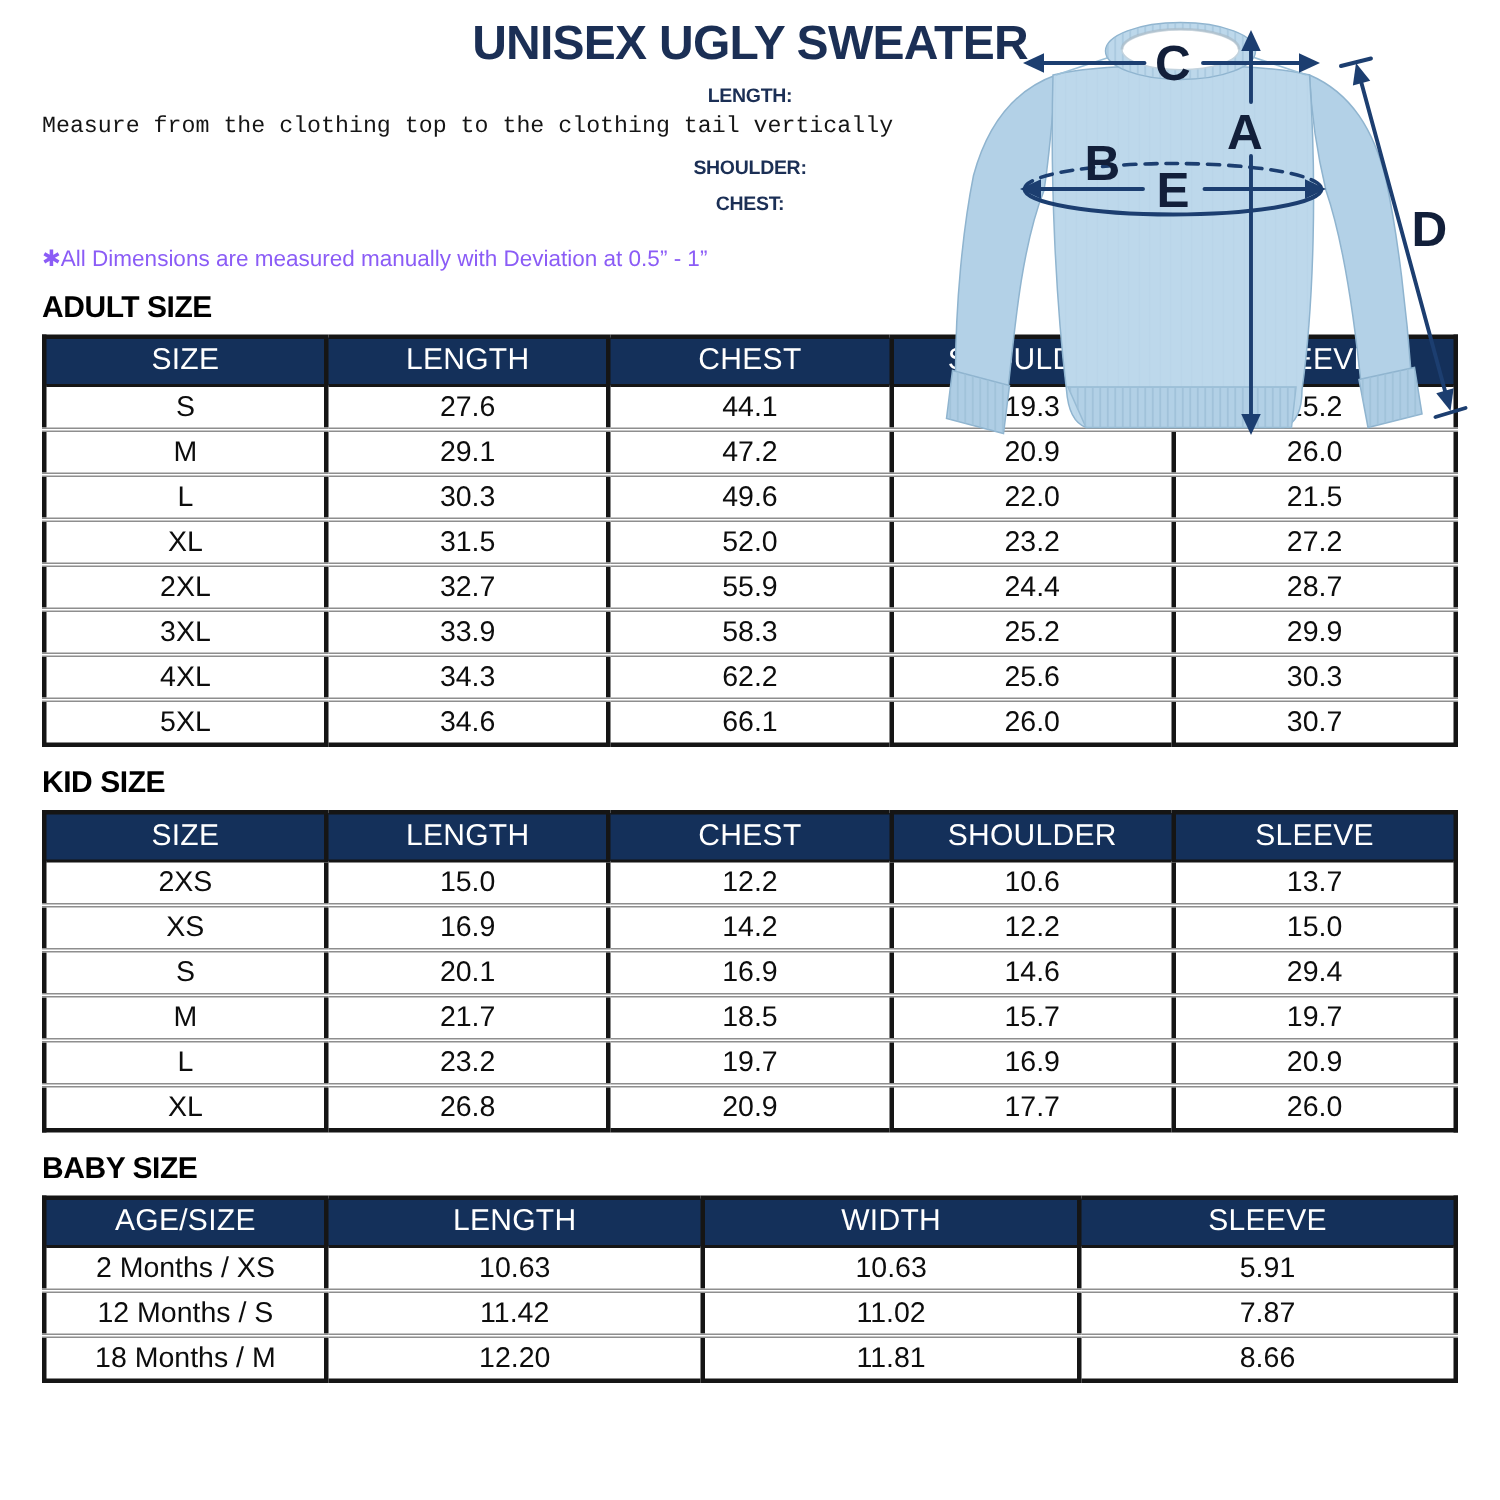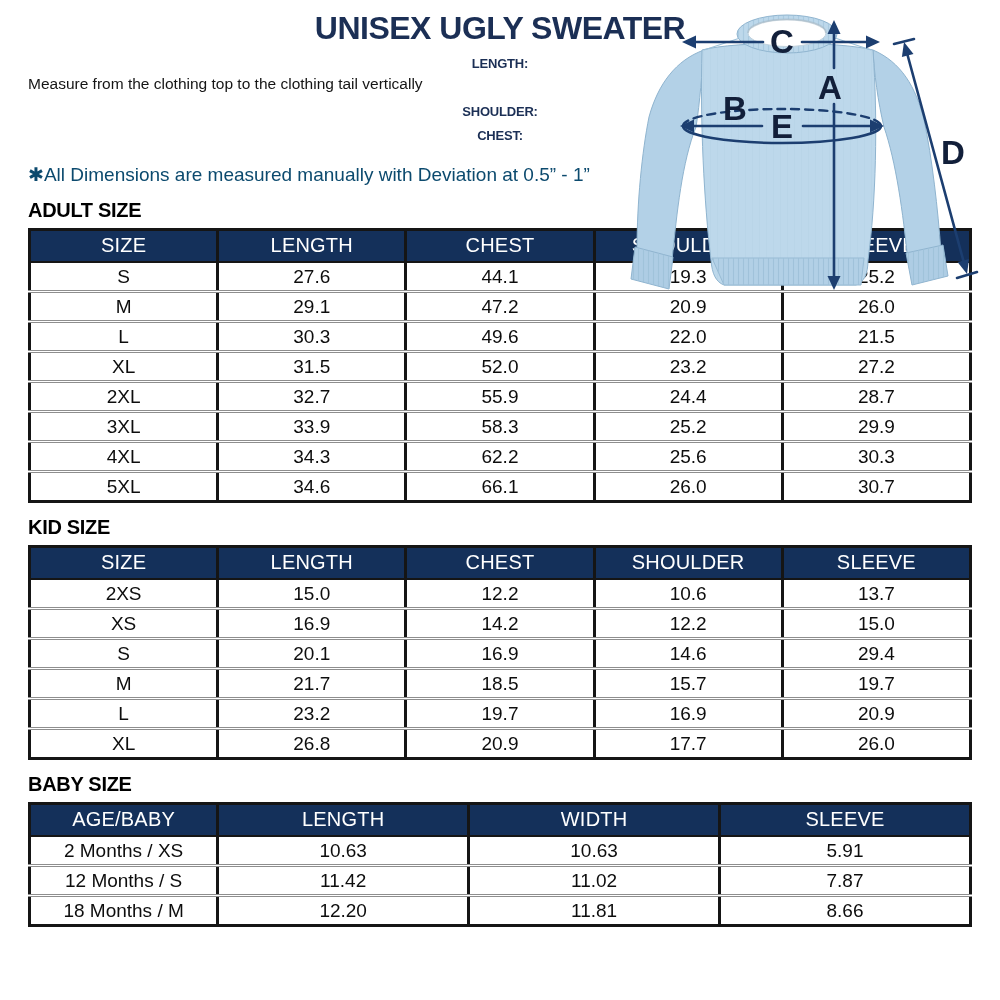--- a/index.html
+++ b/index.html
@@ -23,24 +23,24 @@
   .content{position:absolute;left:28px;top:8px;width:944px;}
   h1.title{
     font-size:32px;font-weight:800;color:var(--navy);
     margin:2px 0 7px 0;letter-spacing:-0.5px;text-align:center;
   }
   .ins h3{
     font-size:13px;font-weight:800;color:var(--navy);
     margin:9px 0 2px 0;letter-spacing:-0.2px;text-align:center;
   }
   .ins p{
-    font-size:15.5px;color:var(--body-text);margin:0;max-width:592px;line-height:1.42;
+    font-size:15.5px;color:var(--body-text);margin:0;max-width:592px;line-height:1.42;font-family:Liberation Mono, monospace;
   }
   p.note{
-    font-size:19px;color:#0c4a6e;margin:20px 0 0 0;
+    font-size:15px;color:#8b5cf6;margin:20px 0 0 0;
   }
   h2.section{
     font-size:20px;font-weight:800;color:#000;margin:13px 0 6px 0;letter-spacing:-0.3px;
   }
   table.size{
     width:944px;border-collapse:collapse;table-layout:fixed;
     border:3px solid var(--line-black);
   }
   table.size th{
     background:var(--header-bg);color:var(--header-text);
@@ -231,21 +231,21 @@
   <h2 class="section">BABY SIZE</h2>
   <table class="size">
       <colgroup>
         <col style="width: 20%;">
         <col style="width: 26.6667%;">
         <col style="width: 26.6667%;">
         <col style="width: 26.6667%;">
       </colgroup>
       <thead>
         <tr>
-          <th>AGE/BABY</th>
+          <th>AGE/SIZE</th>
           <th>LENGTH</th>
           <th>WIDTH</th>
           <th>SLEEVE</th>
         </tr>
       </thead>
       <tbody>
         <tr>
           <td>2 Months / XS</td>
           <td>10.63</td>
           <td>10.63</td>

